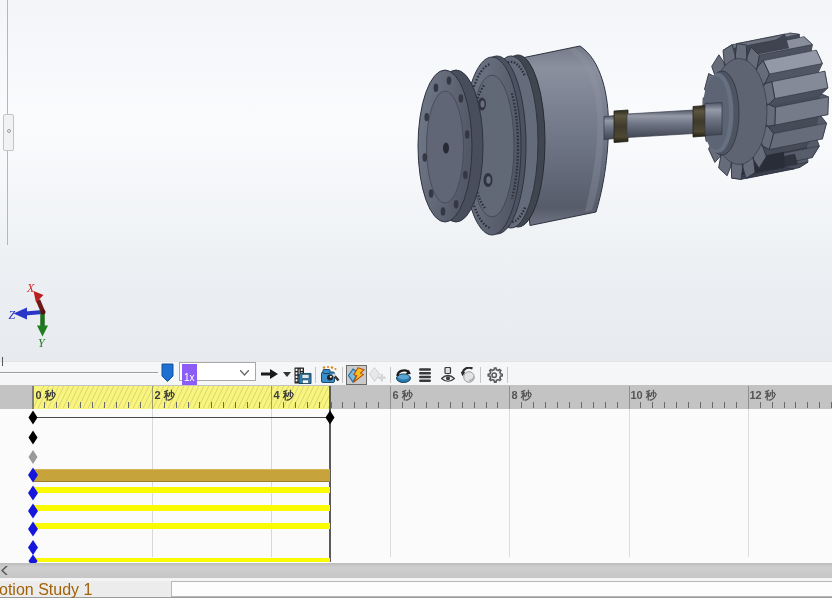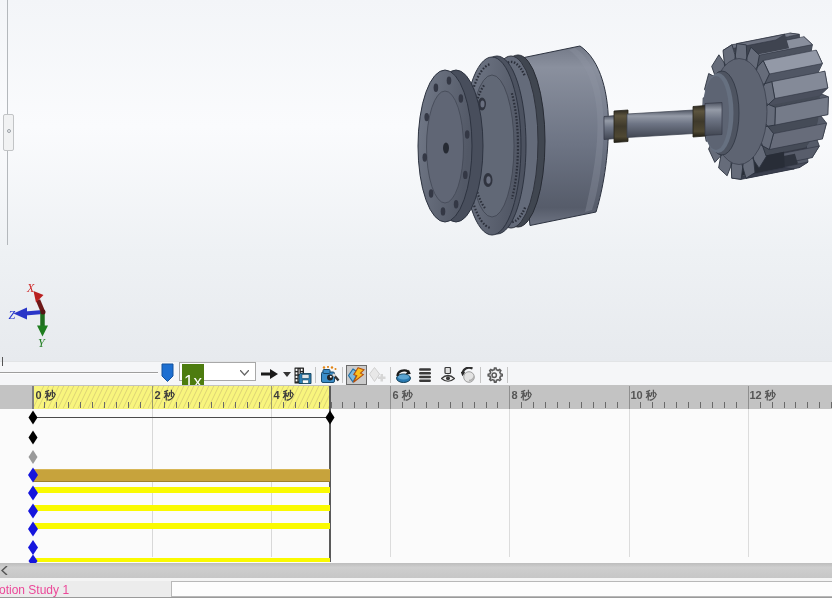--- a/index.html
+++ b/index.html
@@ -129,21 +129,21 @@
 </svg>
 
 <div style="position:absolute;left:0;top:361px;width:832px;height:24px;background:#f5f6f8;border-top:1px solid #e2e4e6"></div>
 <div style="position:absolute;left:0;top:371.5px;width:158px;height:2px;background:#9e9e9e;border-bottom:1.5px solid #fdfdfd"></div>
 <div style="position:absolute;left:2px;top:357px;width:1px;height:9px;background:#555"></div>
 <div style="position:absolute;left:161px;top:363px;width:13px;height:19px">
 <svg width="13" height="19">
         <path d="M1,1 h11 v12 l-5.5,5.5 L1,13 Z" fill="#1d6fd1" stroke="#15529c" stroke-width="1"></path>
       </svg></div>
 <div style="position:absolute;left:179px;top:362px;width:77px;height:19px;background:#fff;border:1px solid #a8a8a8">
-<span style="position:absolute;left:2px;top:1px;background:#4d7c0f;color:#fff;font-size:17px;padding:8px 2px">1x</span>
+<span style="position:absolute;left:2px;top:1px;background:#8b5cf6;color:#fff;font-size:10px;padding:8px 2px">1x</span>
 <svg width="9" height="6" style="position:absolute;right:6px;top:7px">
         <path d="M0,0 L4.5,5 L9,0" fill="none" stroke="#666" stroke-width="1.3"></path>
       </svg>
 </div>
 <svg width="17" height="10" style="position:absolute;left:261px;top:369px">
       <path d="M0,3.6 h9 v-3.6 l8,5 -8,5 v-3.6 h-9 Z" fill="#1a1a1a"></path>
     </svg>
 <svg width="8" height="5" style="position:absolute;left:283px;top:372px">
       <path d="M0,0 h8 L4,5 Z" fill="#333"></path>
     </svg>
@@ -283,15 +283,15 @@
 </g>
 </svg>
 
 <div style="position:absolute;left:0;top:563px;width:832px;height:15px;background:linear-gradient(180deg,#bdbdbd,#cecece 30%,#c6c6c6)"></div>
 <svg width="8" height="9" style="position:absolute;left:1px;top:566px">
       <path d="M6,0 L1,4.5 L6,9" fill="none" stroke="#555" stroke-width="1.5"></path>
     </svg>
 
 <div style="position:absolute;left:0;top:578px;width:832px;height:3px;background:#f4f4f4"></div>
 <div style="position:absolute;left:0;top:581px;width:832px;height:17px;background:#ececec;border-bottom:1px solid #9a9a9a"></div>
-<div style="position:absolute;left:-1px;top:582px;width:100px;height:16px;font-size:12px;color:#ec4899;line-height:16px">otion Study 1</div>
+<div style="position:absolute;left:-1px;top:582px;width:100px;height:16px;font-size:16px;color:#a16207;line-height:16px">otion Study 1</div>
 <div style="position:absolute;left:171px;top:581px;width:661px;height:16px;background:#fdfdfd;border:1px solid #b8b8b8;border-right:none"></div>
 <div style="position:absolute;left:0;top:599px;width:832px;height:1px;background:#fff"></div>
 </div>
 </body></html>

